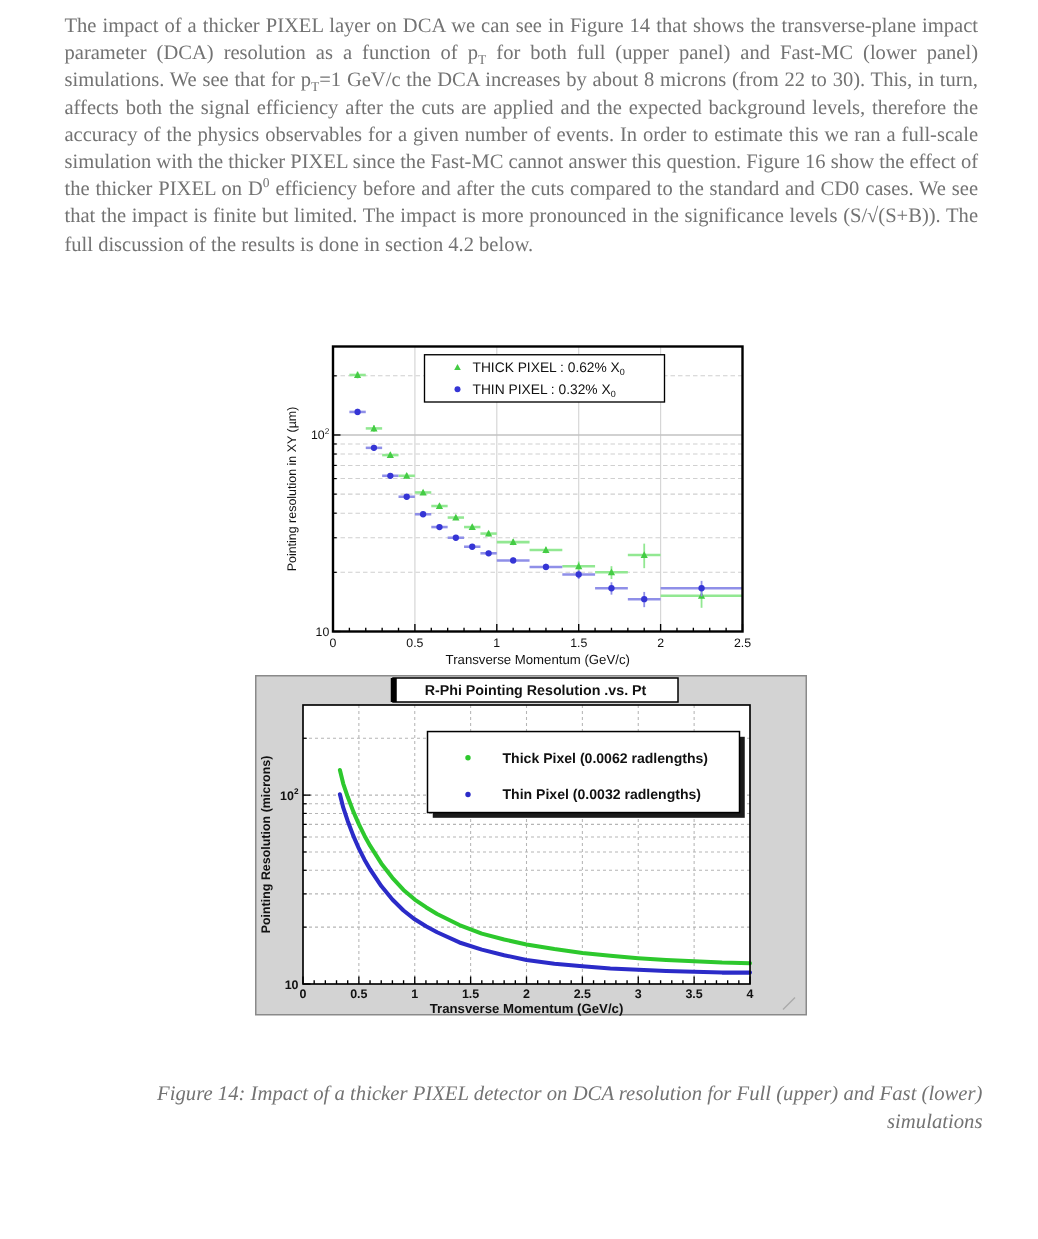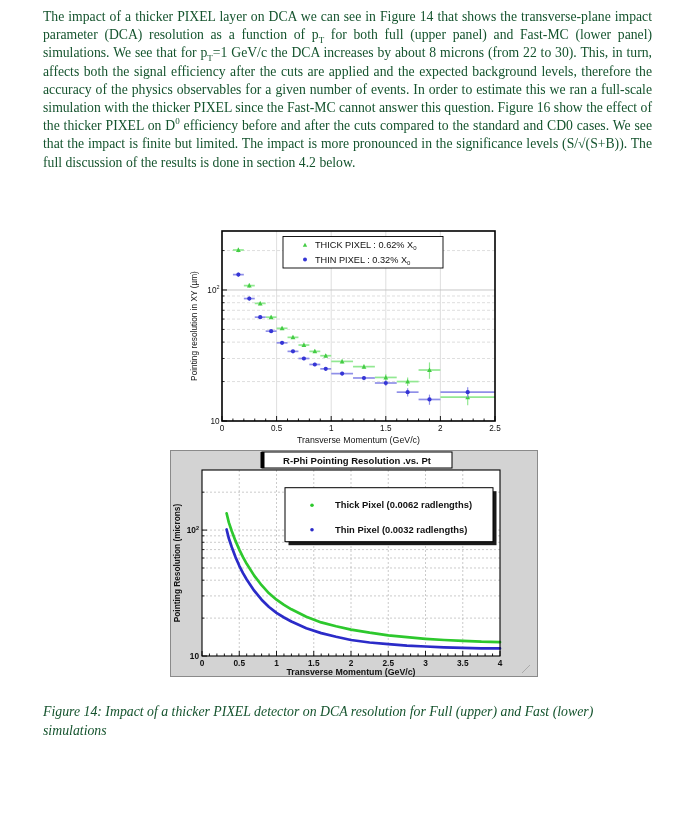--- a/index.html
+++ b/index.html
@@ -1,23 +1,23 @@
 <!DOCTYPE html>
 <html><head>
 <meta charset="utf-8">
 <style>
   html,body{margin:0;padding:0;background:#ffffff;}
   .page{position:relative;width:692px;height:826px;background:#ffffff;overflow:hidden;
-        font-family:"Liberation Serif",serif;color:#14532d;}
+        font-family:"Liberation Serif",serif;color:#737373;}
   .body-text{position:absolute;left:43px;top:8px;width:609px;margin:0;
              font-size:13.7px;line-height:18.2px;text-align:justify;}
   .body-text sub{font-size:9px;line-height:0;}
   .body-text sup{font-size:9px;line-height:0;}
-  .figure-caption{position:absolute;left:43px;top:703px;width:612px;margin:0;
-                  font-style:italic;font-size:13.8px;line-height:18.5px;text-align:left;}
+  .figure-caption{position:absolute;left:43px;top:720px;width:612px;margin:0;
+                  font-style:italic;font-size:13.8px;line-height:18.5px;text-align:right;}
   .chart-upper{position:absolute;left:188px;top:228px;width:314px;height:218px;}
   .chart-lower{position:absolute;left:170px;top:450px;width:368px;height:228px;}
   svg{display:block;font-family:"Liberation Sans",sans-serif;}
 </style>
 </head>
 <body>
 
 <div class="page">
   <p class="body-text"><span>The impact of a thicker PIXEL layer on DCA we can see in Figure 14 that shows the transverse-plane impact parameter (DCA) resolution as a function of p</span><sub>T</sub><span> for both full (upper panel) and Fast-MC (lower panel) simulations. We see that for p</span><sub>T</sub><span>=1 GeV/c the DCA increases by about 8 microns (from 22 to 30). This, in turn, affects both the signal efficiency after the cuts are applied and the expected background levels, therefore the accuracy of the physics observables for a given number of events. In order to estimate this we ran a full-scale simulation with the thicker PIXEL since the Fast-MC cannot answer this question. Figure 16 show the effect of the thicker PIXEL on D</span><sup>0</sup><span> efficiency before and after the cuts compared to the standard and CD0 cases. We see that the impact is finite but limited. The impact is more pronounced in the significance levels (S/√(S+B)). The full discussion of the results is done in section 4.2 below.</span></p>
 

